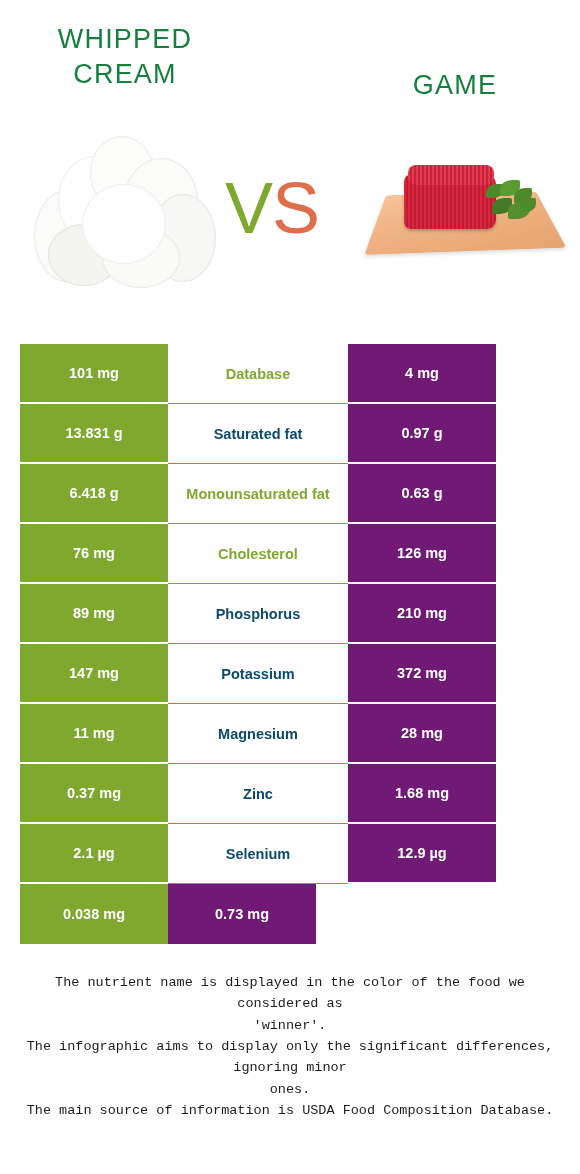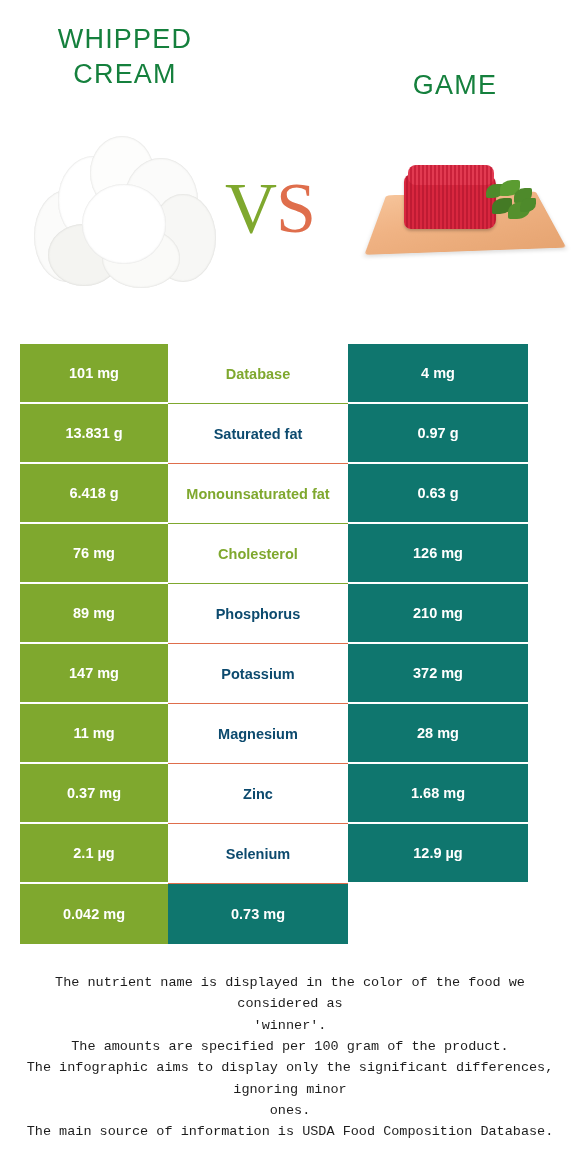--- a/index.html
+++ b/index.html
@@ -43,21 +43,21 @@
     width: 210px;
   }
 
   
   .vs {
     position: absolute;
     left: 225px;
     top: 172px;
     font-size: 72px;
     font-weight: 400;
-    font-family: Liberation Serif, serif;
+    font-family: Liberation Sans, sans-serif;
     letter-spacing: -1px;
     line-height: 1;
     white-space: nowrap;
   }
   .vs .v { color: #7FA82E; }
   .vs .s { color: #DF6E4C; }
 
   
   .food-img {
     position: absolute;
@@ -159,22 +159,22 @@
     color: #ffffff;
     border-bottom: 2px solid #ffffff;
   }
   .cell-mid {
     width: 180px;
     background: #ffffff;
     font-size: 14.5px;
     font-weight: bold;
   }
   .cell-right {
-    width: 180px;
-    background: #0f766e;
+    width: 148px;
+    background: #701a75;
     color: #ffffff;
     border-bottom: 2px solid #ffffff;
   }
   .row:last-child .cell-left,
   .row:last-child .cell-right {
     border-bottom: none;
   }
   .cell-mid.win-green { color: #7FA82E; border-bottom: 1px solid #7FA82E; }
   .cell-mid.win-orange { color: #0c4a6e; border-bottom: 1px solid #DF6E4C; }
   .row:last-child .cell-mid { border-bottom: none; }
@@ -281,26 +281,25 @@
     <div class="cell cell-right">1.68 mg</div>
   </div>
 
   <div class="row">
     <div class="cell cell-left">2.1 µg</div>
     <div class="cell cell-mid win-orange">Selenium</div>
     <div class="cell cell-right">12.9 µg</div>
   </div>
 
   <div class="row">
-    <div class="cell cell-left">0.042 mg</div>
+    <div class="cell cell-left">0.038 mg</div>
     <div class="cell cell-right">0.73 mg</div>
   </div>
 
 </div>
 
 <div class="footer">
   <div>The nutrient name is displayed in the color of the food we considered as</div>
   <div>'winner'.</div>
-  <div>The amounts are specified per 100 gram of the product.</div>
   <div>The infographic aims to display only the significant differences, ignoring minor</div>
   <div>ones.</div>
   <div>The main source of information is USDA Food Composition Database.</div>
 </div>
 
 </body></html>

